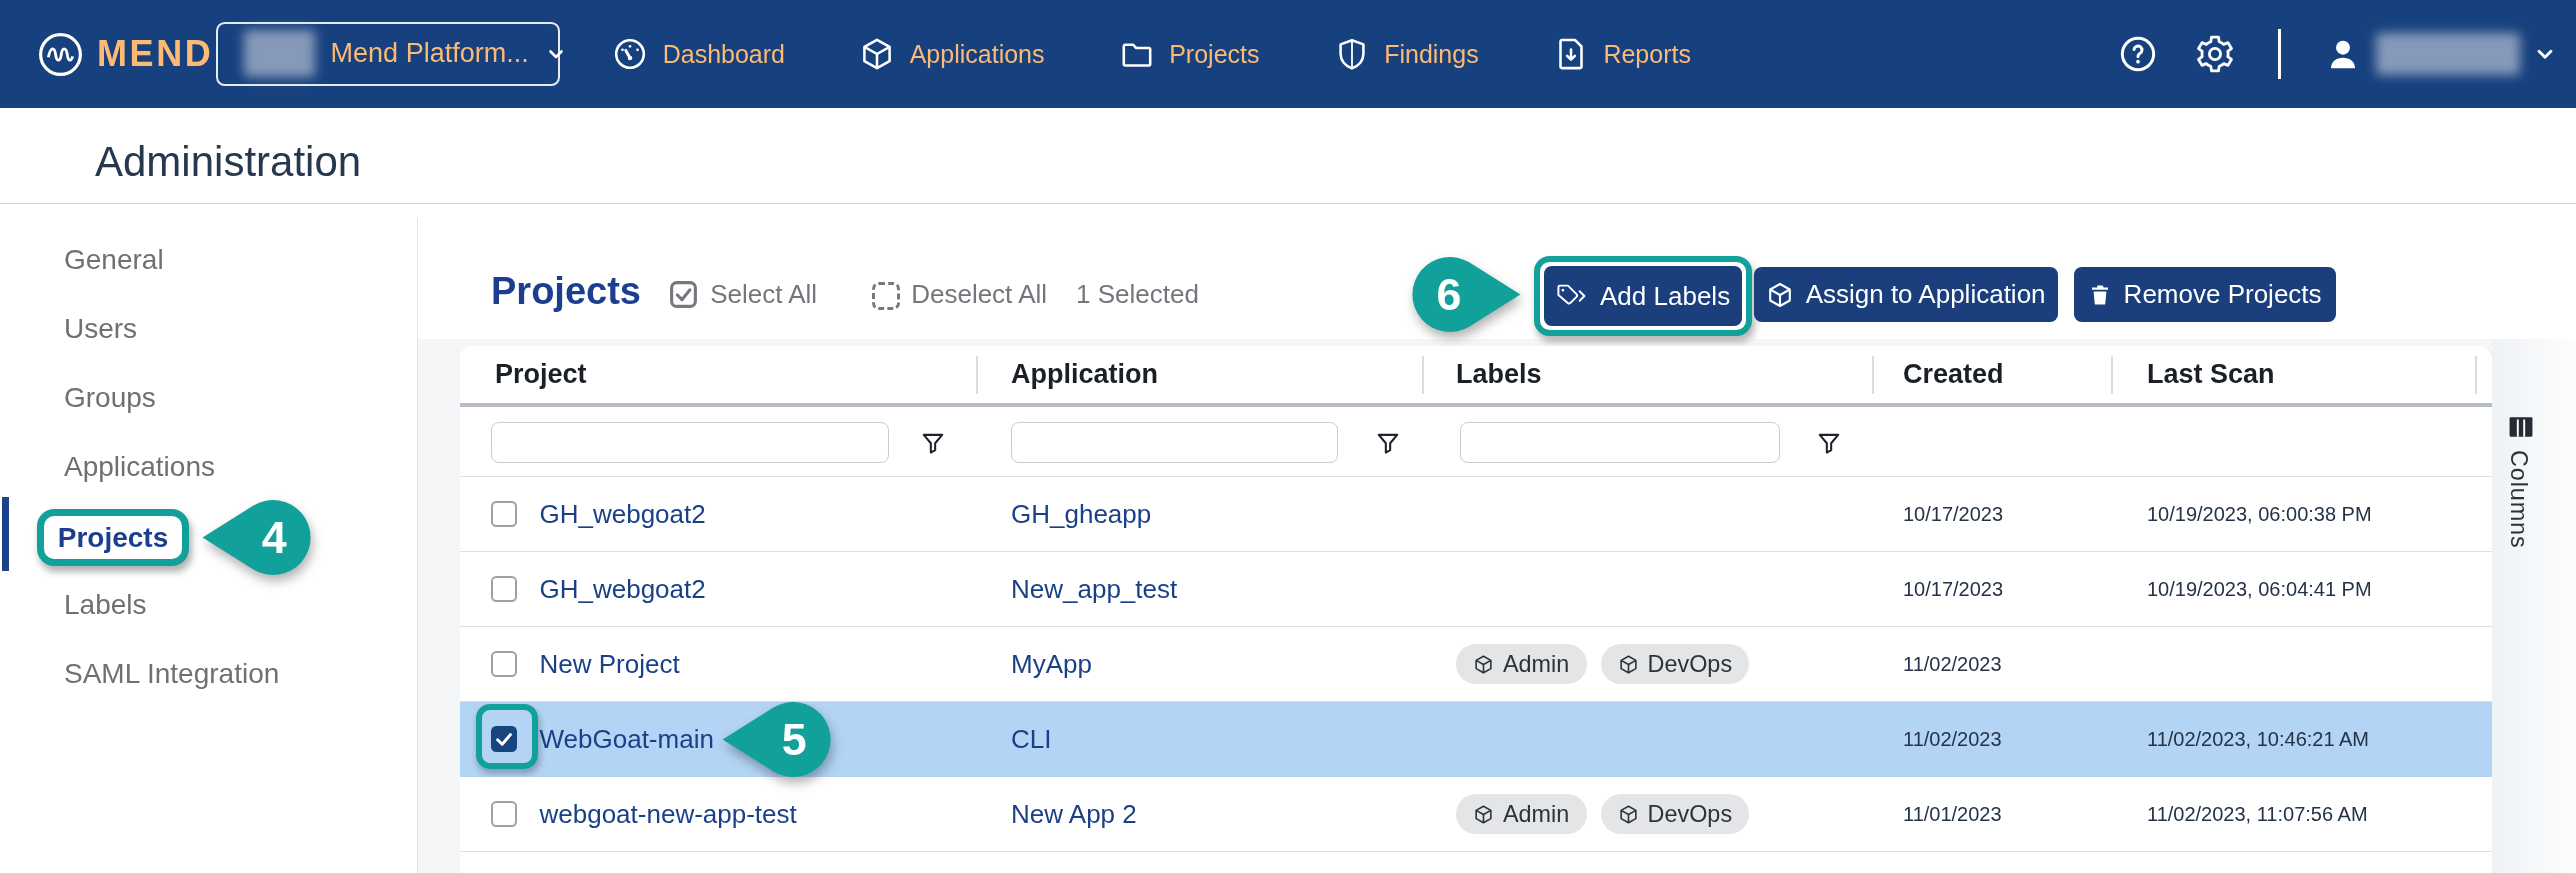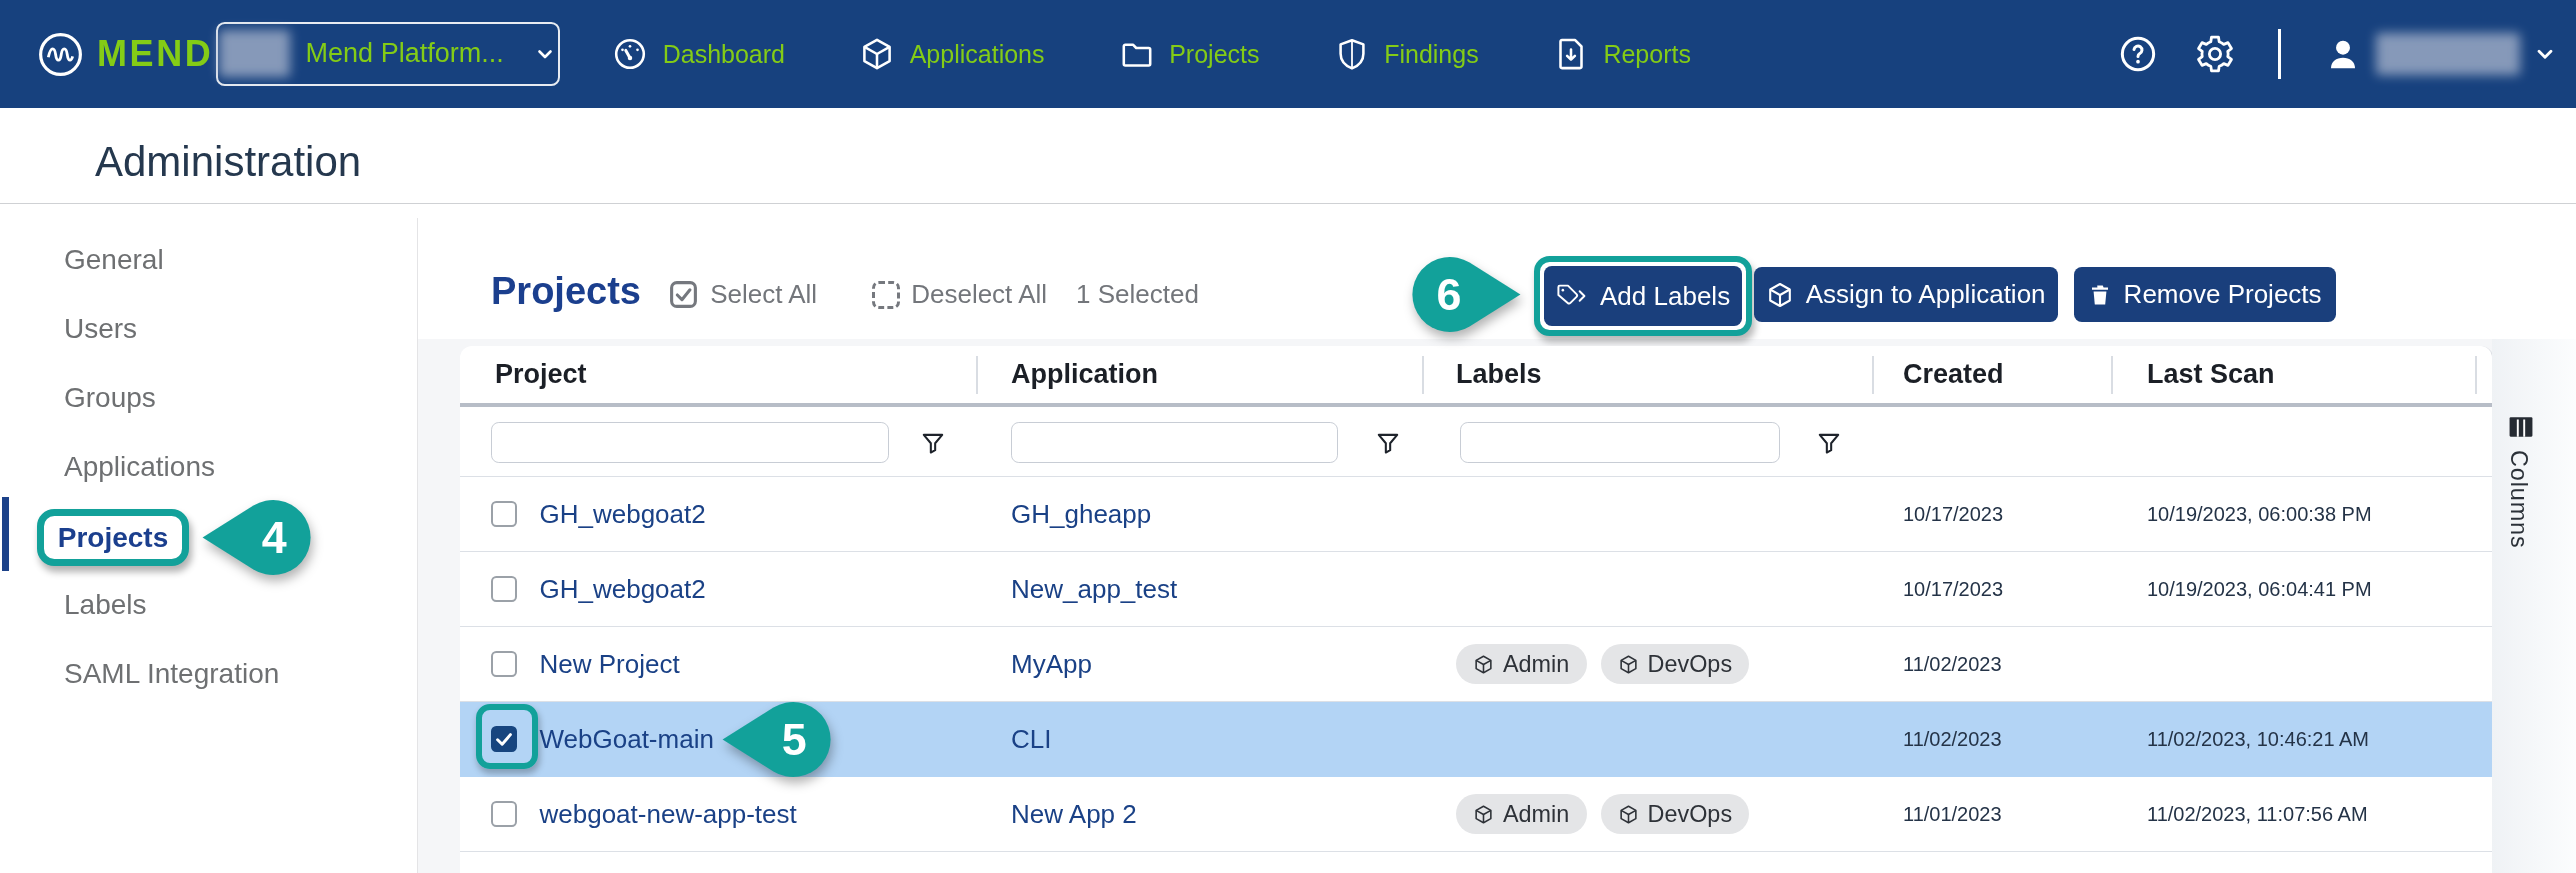--- a/index.html
+++ b/index.html
@@ -1,25 +1,25 @@
 <!DOCTYPE html>
 <html style="font-size:14px"><head>
 <meta charset="utf-8">
 <style>
   * { margin:0; padding:0; box-sizing:border-box; }
   html,body { width:2576px; height:874px; overflow:hidden; background:#fff;
               font-family:"Liberation Sans", sans-serif; }
 
   
-  .navbar { position:absolute; top:0; left:0; width:2576px; height:108px; background:#17417E; color:#84cc16; }
+  .navbar { position:absolute; top:0; left:0; width:2576px; height:108px; background:#17417E; color:#fdba74; }
   .logo { position:absolute; left:38px; top:0; height:108px; display:flex; align-items:center; gap:14px; }
   .logo-text { font-size:36px; font-weight:700; letter-spacing:2.6px; }
   .org-selector { position:absolute; left:216px; top:21.6px; width:344px; height:64px;
                   border:2.6px solid rgba(255,255,255,.9); border-radius:8.7px;
-                  display:flex; align-items:center; padding:0 1px; gap:15.6px; cursor:pointer; }
+                  display:flex; align-items:center; padding:0 26px; gap:15.6px; cursor:pointer; }
   .org-label { font-size:27px; white-space:nowrap; }
   .redacted { background:#9AA9C4; opacity:.85; filter:blur(5.2px); border-radius:3.5px; }
   .org-redacted { width:71px; height:47px; flex:none; }
   .nav-items { position:absolute; left:612px; top:0; height:108px; display:flex; align-items:center; gap:74px; }
   .nav-item { display:flex; align-items:center; gap:14.7px; font-size:25px; cursor:pointer; white-space:nowrap; }
   .nav-right { position:absolute; left:2118px; top:0; height:108px; display:flex; align-items:center; }
   .nav-divider { width:2.6px; height:50px; background:#fff; margin:0 43px 0 42px; }
   .user-redacted { width:144px; height:42px; margin:0 12px 0 14px; }
 
   
@@ -41,21 +41,21 @@
   .side-pill { position:absolute; left:35px; top:291px; width:152px; height:57px; background:#fff;
                border:7px solid #12A19A; border-radius:17.3px; display:flex; align-items:center;
                justify-content:center; font-size:28px; font-weight:700; color:#1B3F8E;
                box-shadow:2.6px 6px 7.8px rgba(0,0,0,.3); cursor:pointer; }
 
   
   .main { position:absolute; left:416px; top:0; width:2160px; height:100%; background:#fff; }
   .backdrop { position:absolute; left:0; top:121px; width:2160px; height:535px; background:#F5F6F8; }
 
   .main-title { position:absolute; left:73px; top:52px; font-size:38px; font-weight:700; color:#1B3F8E; }
-  .ctrl { position:absolute; top:61px; display:flex; align-items:center; gap:11.2px;
+  .ctrl { position:absolute; top:61px; display:flex; align-items:flex-end; gap:11.2px;
           font-size:26px; color:#73767B; cursor:pointer; white-space:nowrap; }
   .ctrl-count { cursor:default; }
   .deselect-box { width:28px; height:28px; border:3px dashed #75787E; border-radius:7px; }
 
   .btn { position:absolute; height:55px; background:#1A3F7C; color:#fff; border:none; border-radius:7.8px;
          font-size:26px; font-family:inherit; display:flex; align-items:center; justify-content:center;
          gap:11.2px; cursor:pointer; white-space:nowrap; }
   .ring-add-labels { position:absolute; left:1116px; top:38px; width:218px; height:80px;
                      border:6px solid #12A19A; border-radius:15.6px; background:#fff; padding:4.3px;
                      box-shadow:2.6px 6px 7.8px rgba(0,0,0,.28); }

